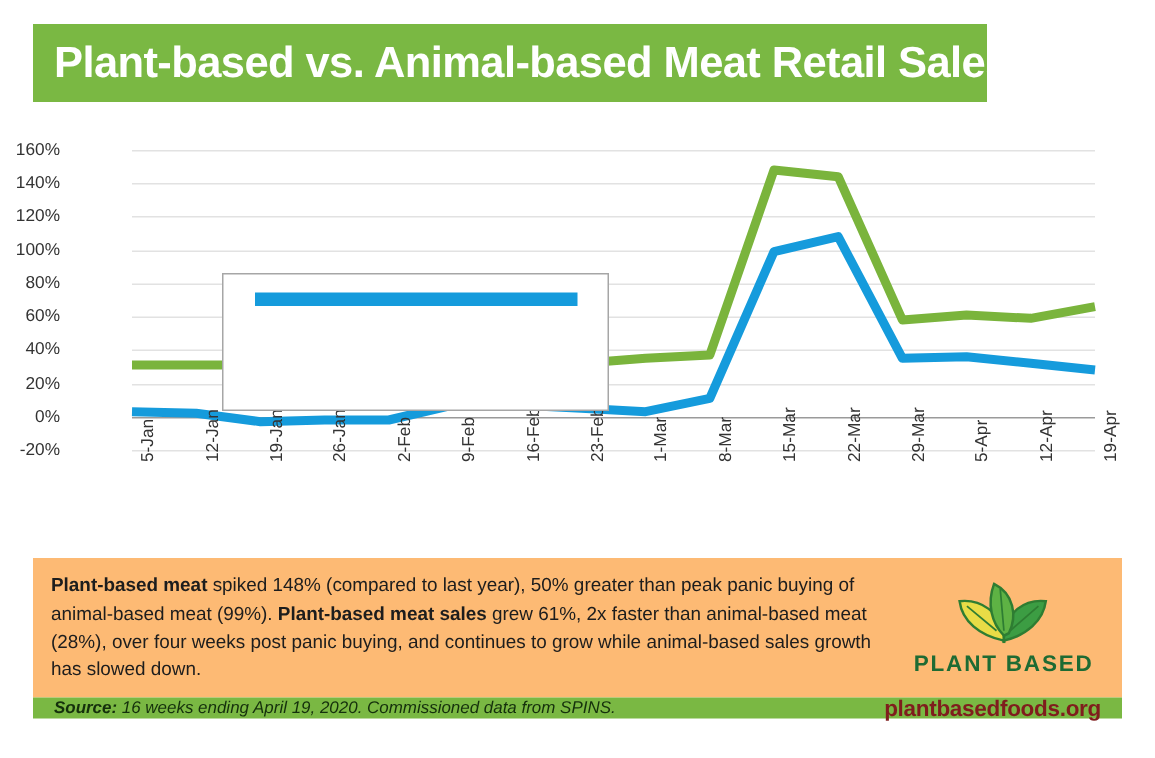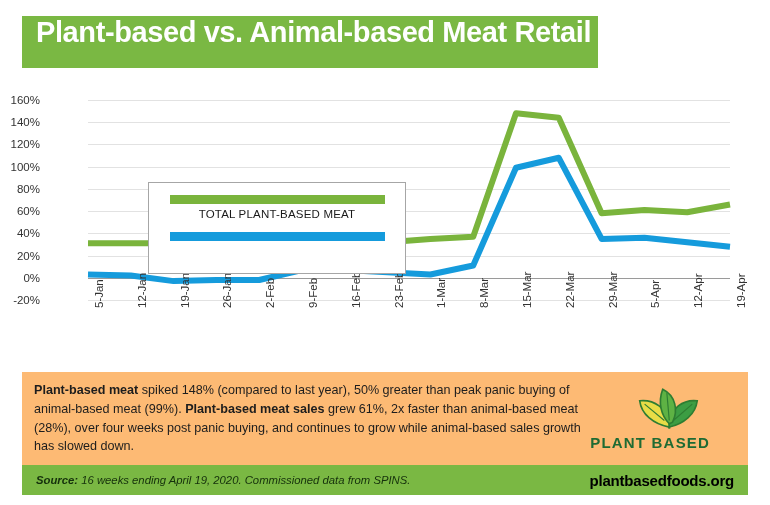--- a/index.html
+++ b/index.html
@@ -10,23 +10,23 @@
     width: 770px; height: 505px;
     font-family: "Liberation Sans", sans-serif;
     overflow: hidden;
     position: relative;
   }
 
   
   #title-bar {
     position: absolute;
     left: 22px; top: 16px;
-    width: 576px; height: 52px;
+    width: 636px; height: 52px;
     background: #7AB843;
-    display: flex; align-items: flex-start;
+    display: flex; align-items: center;
   }
   #title-text {
     color: #ffffff;
     font-size: 29px;
     font-weight: bold;
     letter-spacing: -0.4px;
     padding-left: 14px;
     white-space: nowrap;
   }
 
@@ -116,56 +116,56 @@
     font-size: 12.6px;
     line-height: 1.48;
     color: #1d1d1d;
   }
   #note-text b { font-weight: bold; }
 
   
   #logo {
     width: 160px;
     margin-left: 4px;
-    text-align: left;
+    text-align: center;
   }
   #logo-mark { height: 46px; display:block; margin: 0 auto; }
   #logo-line1 {
     font-size: 15px; font-weight: bold;
     color: #1E6B33; letter-spacing: 1.2px;
     margin-top: 2px;
   }
   #logo-line2 {
     font-size: 9.6px; font-weight: bold;
     color: #1E6B33; letter-spacing: 1.1px;
     margin-top: 1px;
   }
 
   
   #source-bar {
     position: absolute;
     left: 22px; top: 465px;
-    width: 726px; height: 30px;
+    width: 726px; height: 14px;
     background: #7AB843;
     display: flex;
     align-items: center;
     justify-content: space-between;
     box-sizing: border-box;
     padding: 0 14px;
   }
   #source-text {
     font-size: 11.3px;
     font-style: italic;
     color: #15300c;
   }
   #source-text b { font-weight: bold; font-style: italic; }
   #site-text {
     font-size: 15px;
     font-weight: bold;
-    color: #000000;
+    color: #7f1d1d;
     letter-spacing: -0.2px;
   }
 </style>
 </head>
 <body>
 
 <div id="title-bar">
   <div id="title-text">Plant-based vs. Animal-based Meat Retail Sales</div>
 </div>
 
@@ -216,24 +216,20 @@
       <div class="xtick" style="left: 521px; top: 228px;">15-Mar</div>
       <div class="xtick" style="left: 563.8px; top: 228px;">22-Mar</div>
       <div class="xtick" style="left: 606.6px; top: 228px;">29-Mar</div>
       <div class="xtick" style="left: 649.4px; top: 228px;">5-Apr</div>
       <div class="xtick" style="left: 692.2px; top: 228px;">12-Apr</div>
       <div class="xtick" style="left: 735px; top: 228px;">19-Apr</div>
     </div>
 
   <div id="legend">
     <div class="legend-entry">
-      <div class="legend-swatch plant"></div>
-      <div class="legend-label">TOTAL PLANT-BASED MEAT</div>
-    </div>
-    <div class="legend-entry">
       <div class="legend-swatch animal"></div>
     </div>
   </div>
 
 </div>
 
 <div id="note-panel">
   <div id="note-text"><b>Plant-based meat</b><span> spiked 148% (compared to last year), 50% greater than peak panic buying of animal-based meat (99%). </span><b>Plant-based meat sales</b><span> grew 61%, 2x faster than animal-based meat (28%), over four weeks post panic buying, and continues to grow while animal-based sales growth has slowed down.</span></div>
 
   <div id="logo">

